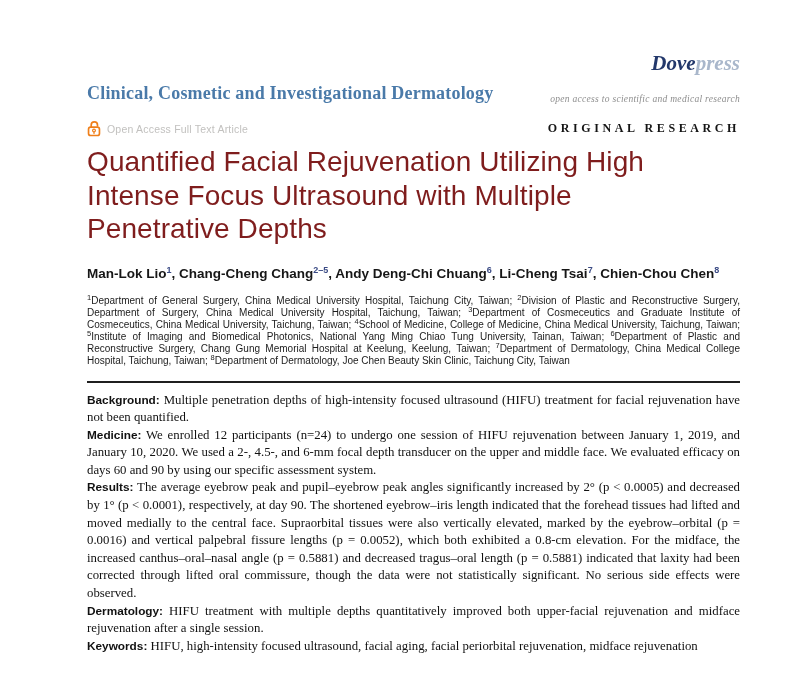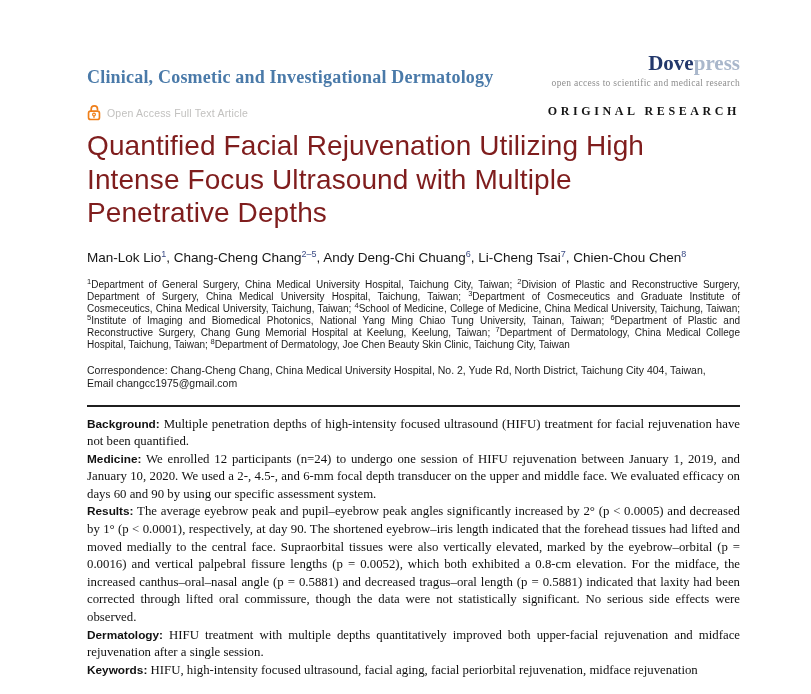--- a/index.html
+++ b/index.html
@@ -22,40 +22,40 @@
     align-items: flex-end;
   }
   .journal-title {
     font-family: "Liberation Serif", serif;
     font-weight: bold;
     font-size: 18px;
     line-height: 22px;
     color: #4a7aa9;
     letter-spacing: 0.2px;
   }
-  .dove-block { text-align: right; }
+  .dove-block { text-align: right; font-style: italic; }
   .dove-logo {
     font-family: "Liberation Serif", serif;
     font-size: 21px;
     line-height: 22px;
   }
   .dove-bold { font-weight: bold; color: #23386b; }
   .dove-light { font-weight: bold; color: #a9b7cb; }
   .tagline {
     font-family: "Liberation Serif", serif;
     font-size: 9.5px;
     color: #8d8d8d;
-    margin-top: 4px;
+    margin-top: 20px;
     letter-spacing: 0.3px;
   }
   
   .badge-row {
     display: flex;
     justify-content: space-between;
-    align-items: flex-start;
+    align-items: center;
     margin-top: 16px;
   }
   .oa-badge { display: flex; align-items: center; gap: 6px; }
   .oa-label {
     font-size: 10.5px;
     color: #c2c1bf;
     letter-spacing: 0.2px;
   }
   .research-type {
     font-size: 12px;
@@ -72,20 +72,21 @@
     line-height: 33.5px;
     color: #7f1d1d;
     max-width: 615px;
     letter-spacing: 0.1px;
   }
   .authors {
     margin-top: 20px;
     font-size: 13.5px;
     color: #161616;
     white-space: nowrap;
+    font-weight: bold;
   }
   .authors sup {
     font-size: 9px;
     color: #3a4a84;
     position: relative;
     top: -0.5em;
     vertical-align: baseline;
   }
   
   .affiliations {
@@ -185,21 +186,20 @@
   
     <span class="affil"><sup class="f-sup">5</sup><span class="f-text">Institute of Imaging and Biomedical Photonics, National Yang Ming Chiao Tung University, Tainan, Taiwan</span><span class="f-sep">; </span></span>
   
     <span class="affil"><sup class="f-sup">6</sup><span class="f-text">Department of Plastic and Reconstructive Surgery, Chang Gung Memorial Hospital at Keelung, Keelung, Taiwan</span><span class="f-sep">; </span></span>
   
     <span class="affil"><sup class="f-sup">7</sup><span class="f-text">Department of Dermatology, China Medical College Hospital, Taichung, Taiwan</span><span class="f-sep">; </span></span>
   
     <span class="affil"><sup class="f-sup">8</sup><span class="f-text">Department of Dermatology, Joe Chen Beauty Skin Clinic, Taichung City, Taiwan</span><span class="f-sep"></span></span>
   </div>
 
-  <div class="correspondence">Correspondence: Chang-Cheng Chang, China Medical University Hospital, No. 2, Yude Rd, North District, Taichung City 404, Taiwan, Email changcc1975@gmail.com</div>
 
   <hr class="rule">
 
   <div class="abstract">
     <p class="abs-section"><span class="abs-label">Background:</span> <span class="abs-text">Multiple penetration depths of high-intensity focused ultrasound (HIFU) treatment for facial rejuvenation have not been quantified.</span></p>
 
     <p class="abs-section"><span class="abs-label">Medicine:</span> <span class="abs-text">We enrolled 12 participants (n=24) to undergo one session of HIFU rejuvenation between January 1, 2019, and January 10, 2020. We used a 2-, 4.5-, and 6-mm focal depth transducer on the upper and middle face. We evaluated efficacy on days 60 and 90 by using our specific assessment system.</span></p>
 
     <p class="abs-section"><span class="abs-label">Results:</span> <span class="abs-text">The average eyebrow peak and pupil–eyebrow peak angles significantly increased by 2° (p &lt; 0.0005) and decreased by 1° (p &lt; 0.0001), respectively, at day 90. The shortened eyebrow–iris length indicated that the forehead tissues had lifted and moved medially to the central face. Supraorbital tissues were also vertically elevated, marked by the eyebrow–orbital (p = 0.0016) and vertical palpebral fissure lengths (p = 0.0052), which both exhibited a 0.8-cm elevation. For the midface, the increased canthus–oral–nasal angle (p = 0.5881) and decreased tragus–oral length (p = 0.5881) indicated that laxity had been corrected through lifted oral commissure, though the data were not statistically significant. No serious side effects were observed.</span></p>
 

